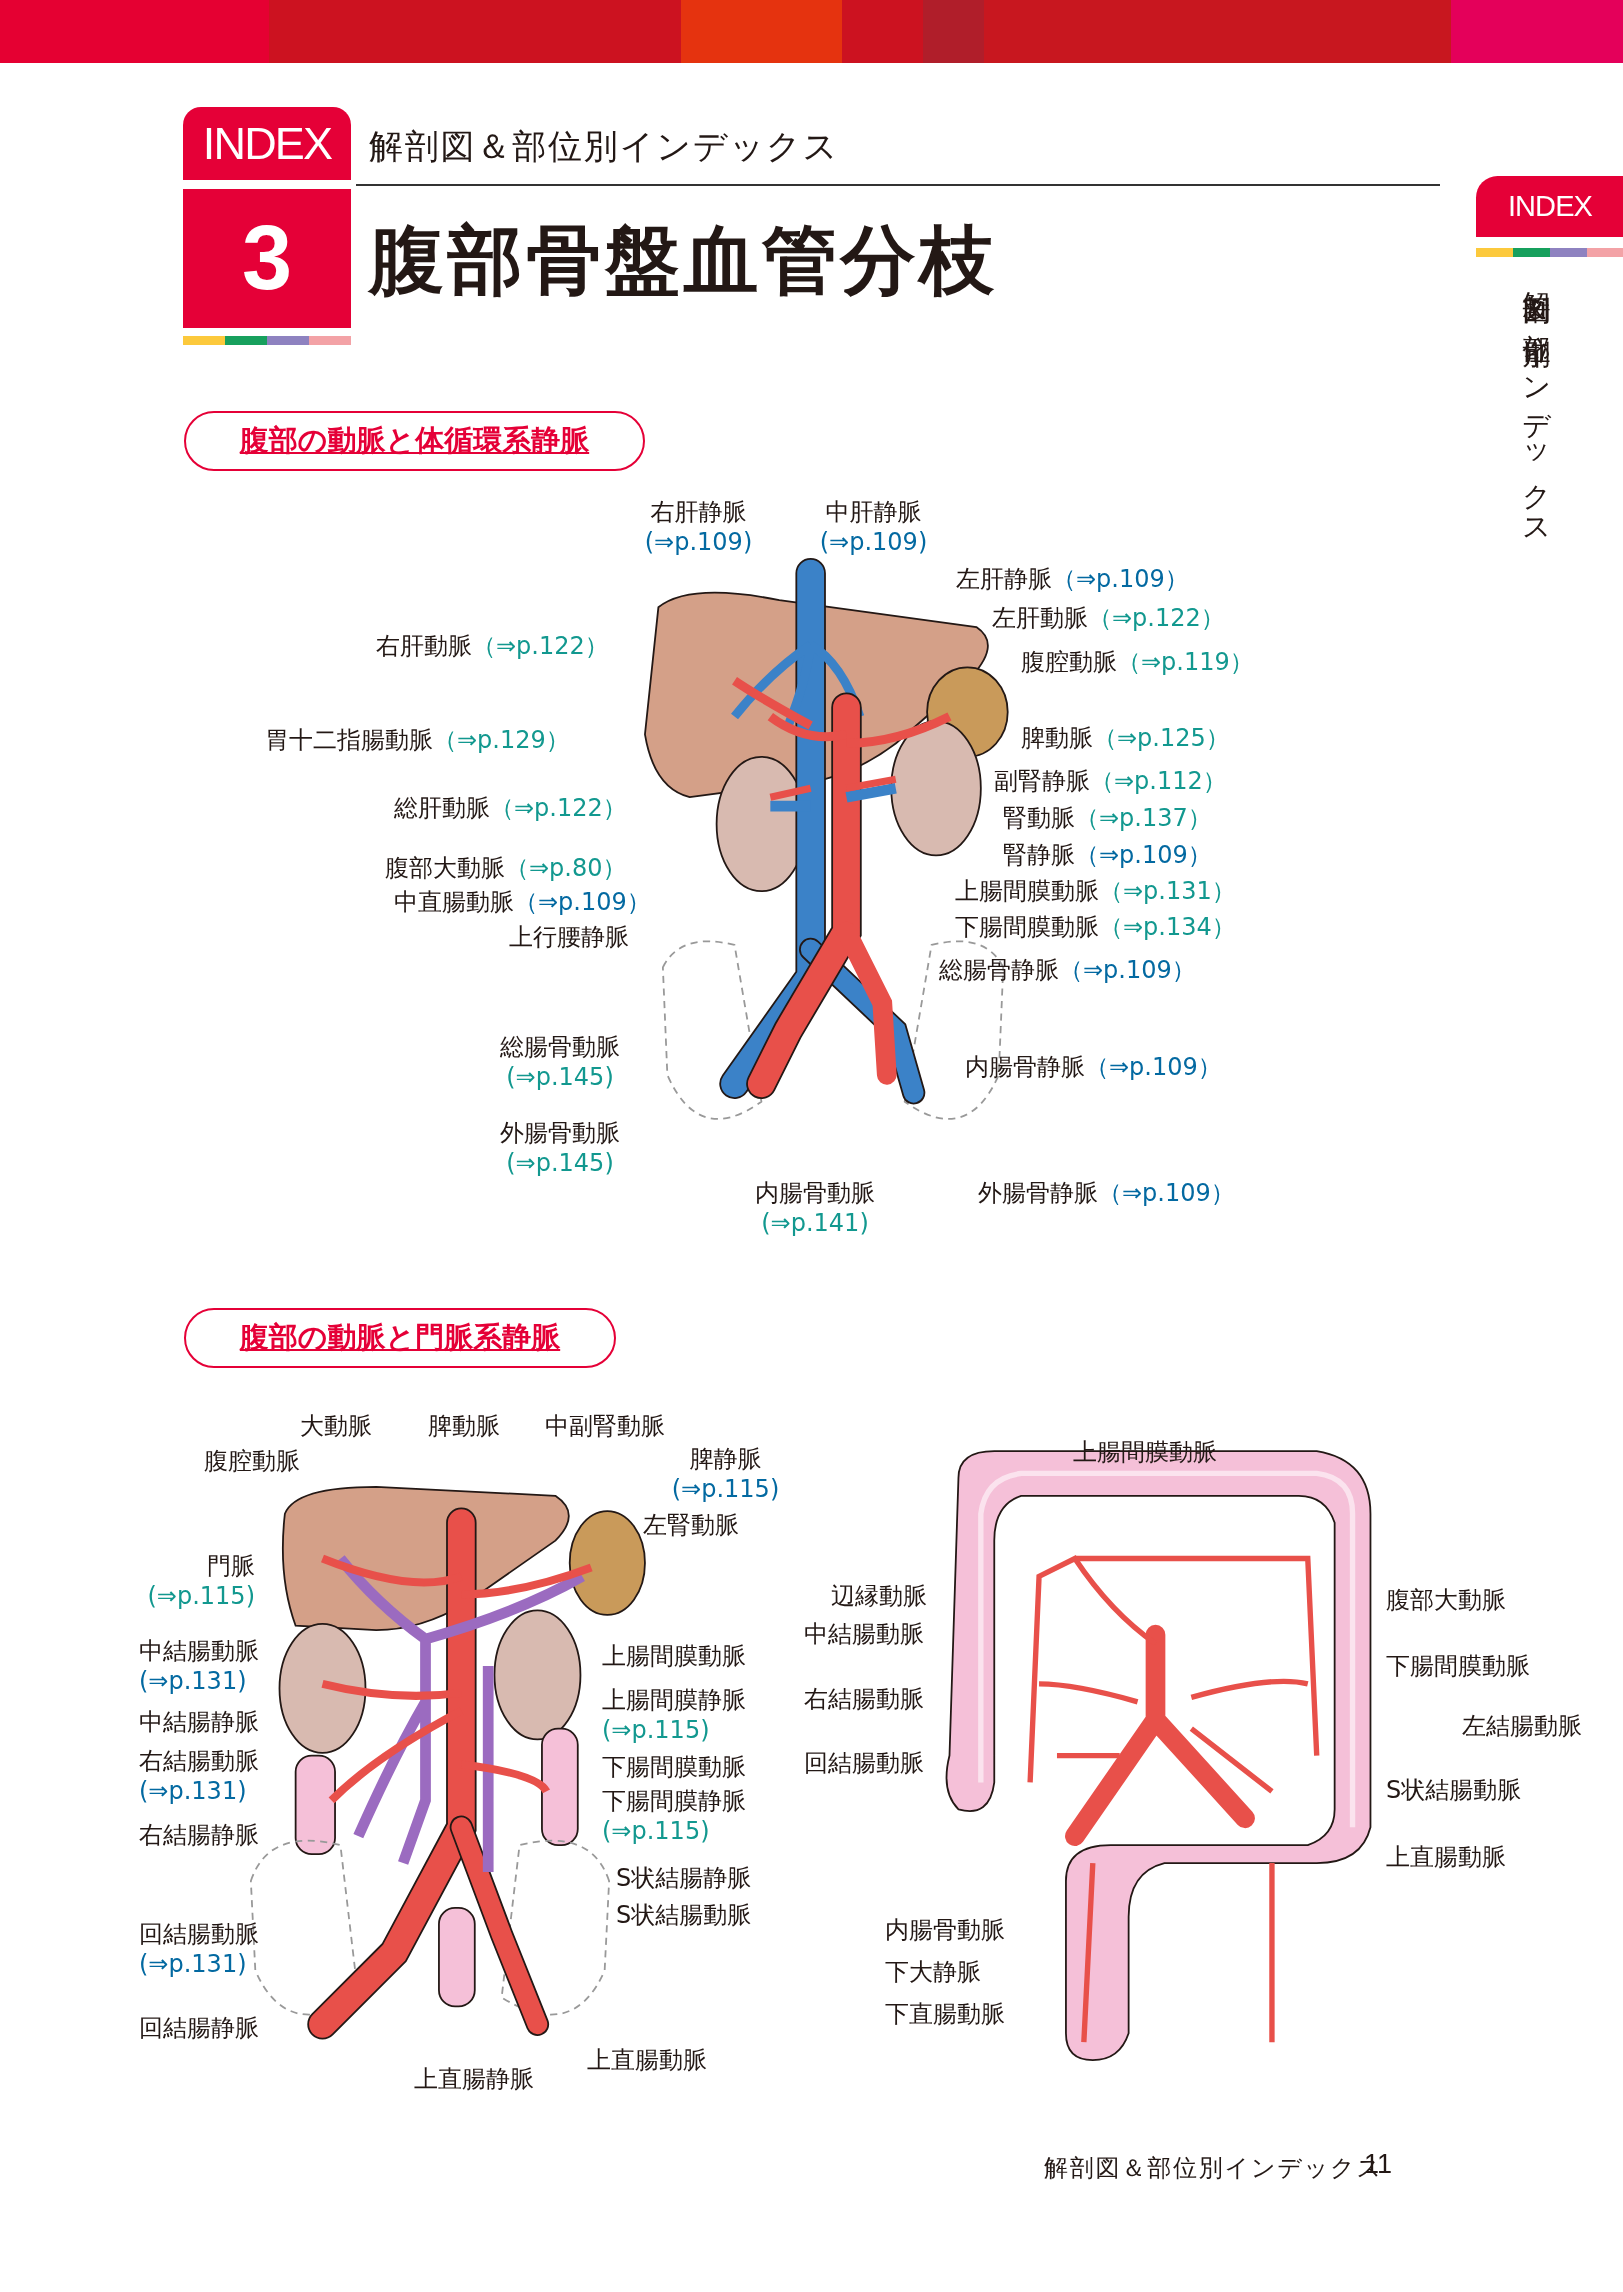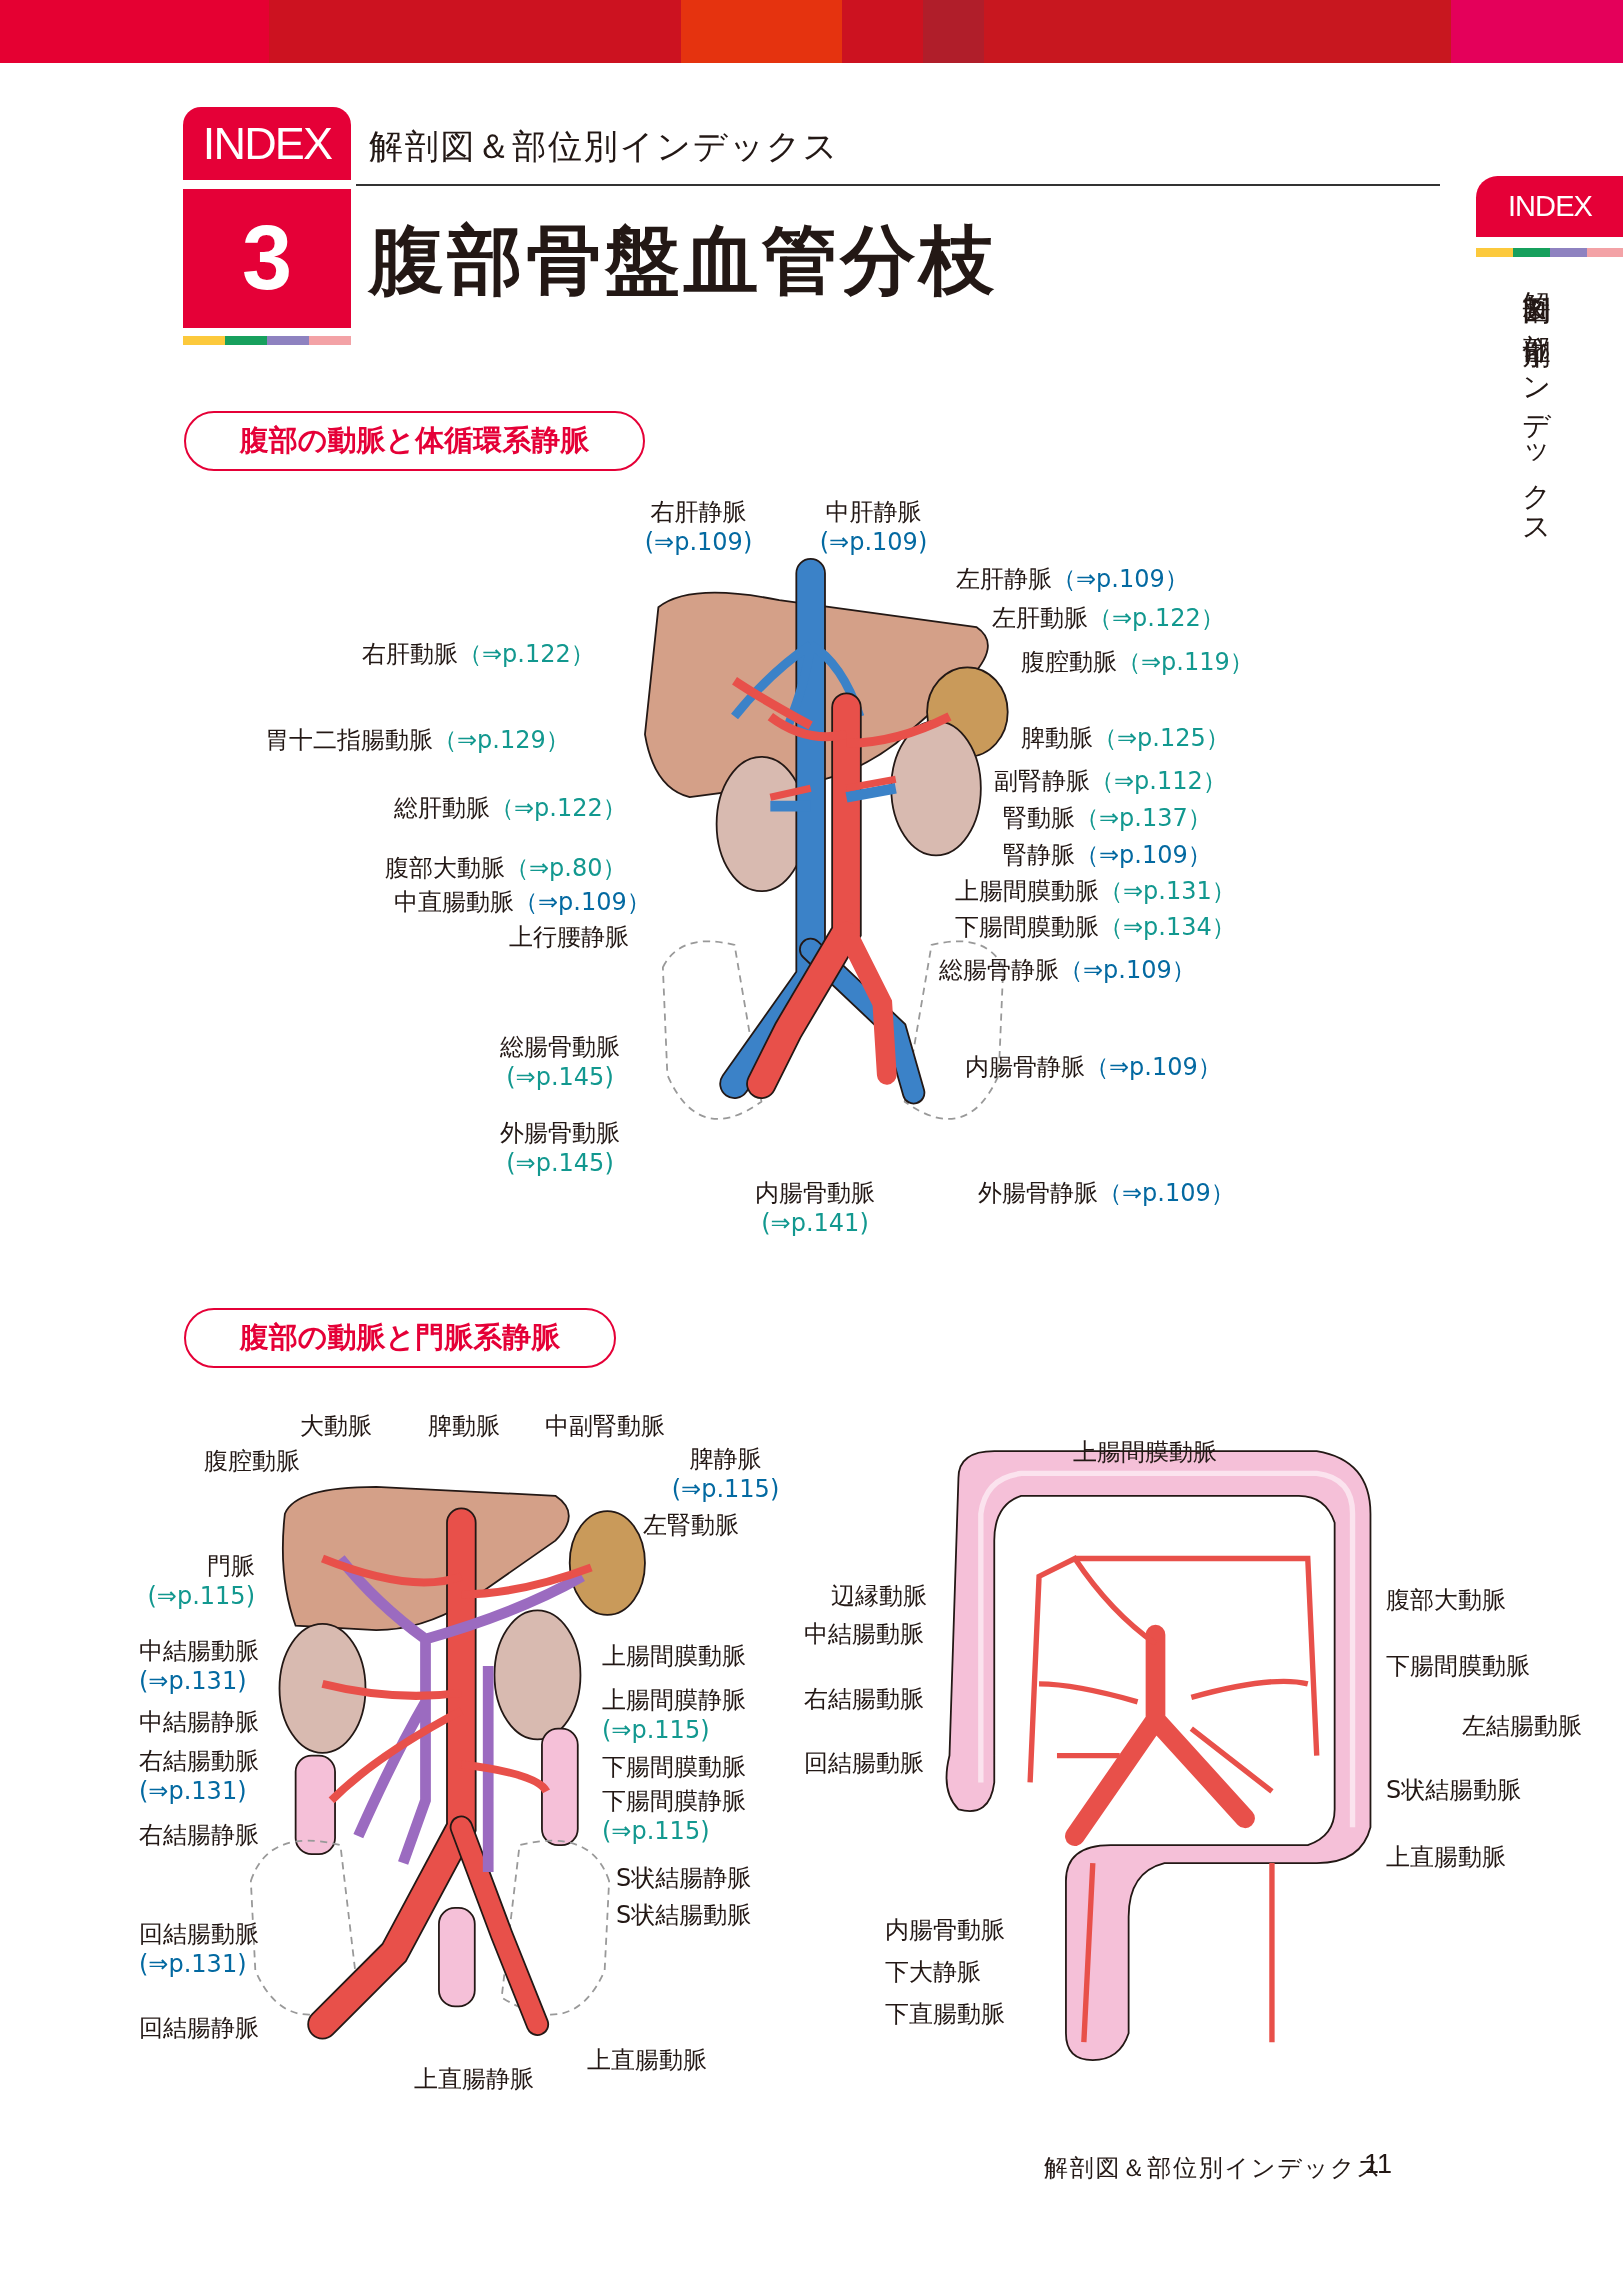--- a/index.html
+++ b/index.html
@@ -27,21 +27,21 @@
   
   .side-tab { position: absolute; left: 1476px; top: 176px; width: 148px; height: 61px;
               background: #e50037; border-radius: 21.5px 0 0 0; color: #fff;
               font-family: "Liberation Sans", sans-serif; font-size: 29px; letter-spacing: -0.9px;
               display: flex; align-items: center; justify-content: center; }
   .side-text { position: absolute; left: 1518px; top: 269px; width: 36px; font-size: 28px;
                writing-mode: vertical-rl; letter-spacing: 3.6px; line-height: 36px; }
 
   
   .pill { position: absolute; border: 2.7px solid #e50037; border-radius: 32px; color: #e50037;
-          font-size: 29px; font-weight: bold; display: flex; align-items: center; justify-content: center; }
+          font-size: 29px; font-weight: bold; display: flex; align-items: center; justify-content: center; text-decoration: underline; }
 
   
   svg.fig { position: absolute; left: 0; top: 0; }
   .lbl { position: absolute; font-size: 24px; line-height: 30px; white-space: nowrap; color: #231815; }
   .lbl .ref { color: #0369a1; }
   .lbl .ref.teal { color: #12988f; }
   .lbl.r { text-align: right; }
   .lbl.c { text-align: center; }
 
   .footer { position: absolute; left: 1044px; top: 2152px; font-size: 24px; letter-spacing: 1.8px; }
@@ -119,21 +119,21 @@
 <div class="lbl c" style="left:802px;top:497px;width:143px;">
   <div>中肝静脈</div>
     <div class="ref">(⇒p.109)</div>
 </div>
 <div class="lbl" style="left:956px;top:564px;">
   <span>左肝静脈</span><span class="ref">（⇒p.109）</span>
 </div>
 <div class="lbl" style="left:992px;top:603px;">
   <span>左肝動脈</span><span class="ref teal">（⇒p.122）</span>
 </div>
-<div class="lbl" style="left:362px;top:631px;margin-top:8px;">
+<div class="lbl" style="left:376px;top:631px;">
   <span>右肝動脈</span><span class="ref teal">（⇒p.122）</span>
 </div>
 <div class="lbl" style="left:1021px;top:647px;">
   <span>腹腔動脈</span><span class="ref teal">（⇒p.119）</span>
 </div>
 <div class="lbl" style="left:265px;top:725px;">
   <span>胃十二指腸動脈</span><span class="ref teal">（⇒p.129）</span>
 </div>
 <div class="lbl" style="left:1021px;top:723px;">
   <span>脾動脈</span><span class="ref teal">（⇒p.125）</span>

